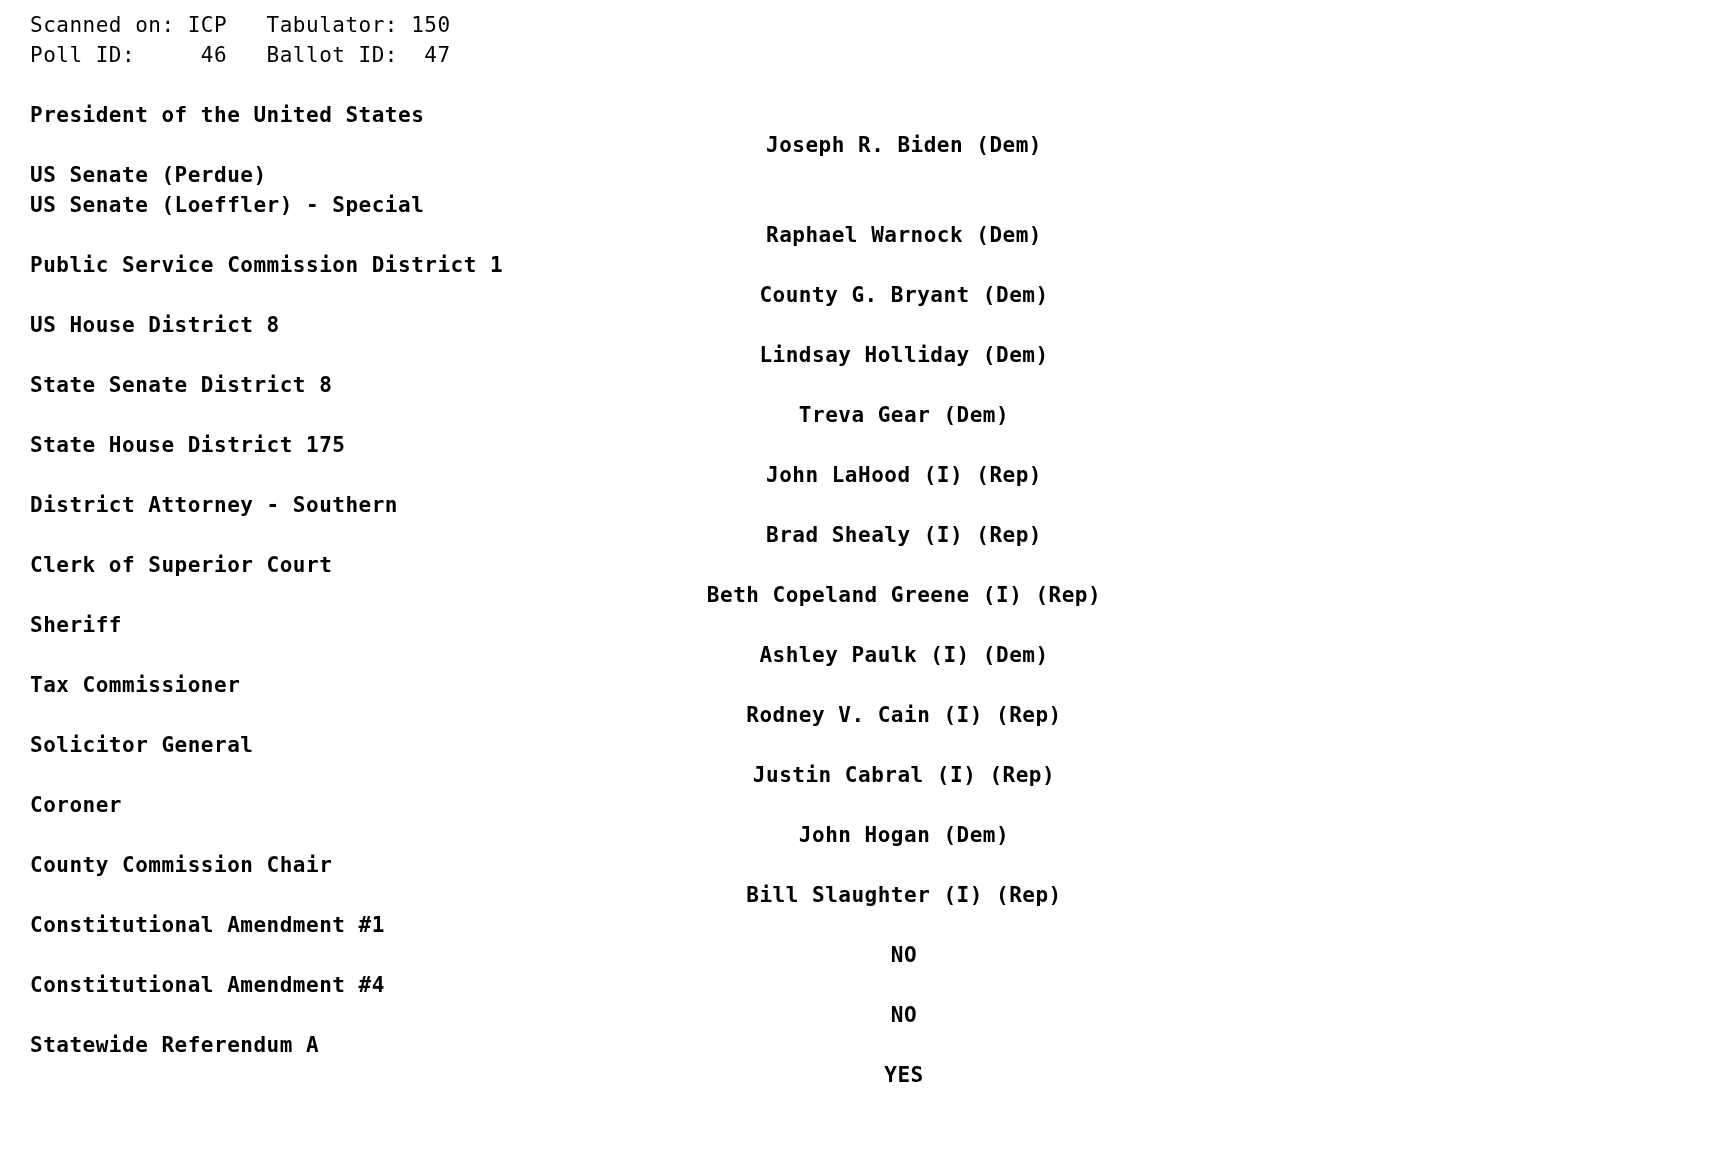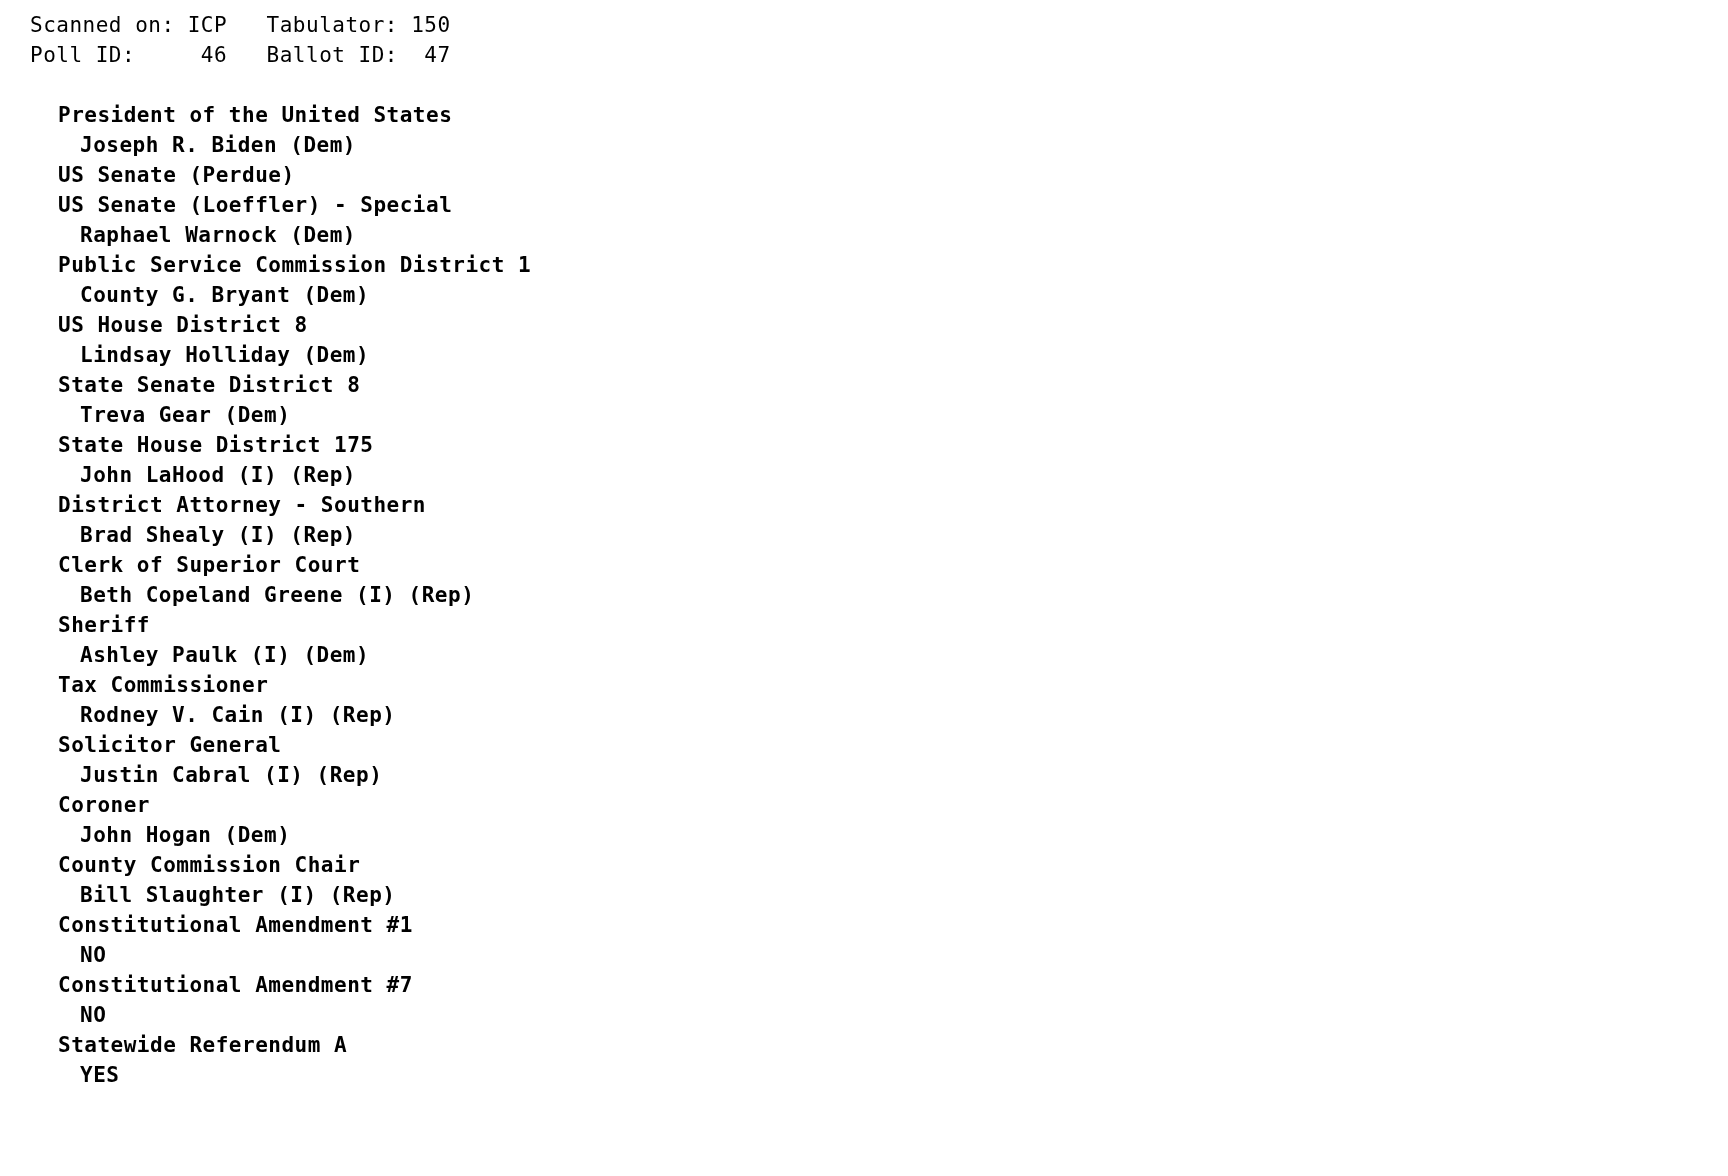--- a/index.html
+++ b/index.html
@@ -30,25 +30,25 @@
     line-height: 30px;
     letter-spacing: 0.5px;
     white-space: pre;
     font-weight: 400;
   }
   .spacer {
     height: 30px;
   }
   .contest {
     font-weight: 700;
-    margin-left: 28px;
   }
   .choice {
     font-weight: 700;
     padding-left: 50px;
+    text-align: center;
   }
   .contest-block {
     margin: 0;
   }
 </style>
 </head>
 <body>
 
 <div class="page">
 
@@ -113,21 +113,21 @@
       </div>
       <div class="contest-block">
         <div class="line contest">County Commission Chair</div>
         <div class="line choice">Bill Slaughter (I) (Rep)</div>
       </div>
       <div class="contest-block">
         <div class="line contest">Constitutional Amendment #1</div>
         <div class="line choice">NO</div>
       </div>
       <div class="contest-block">
-        <div class="line contest">Constitutional Amendment #7</div>
+        <div class="line contest">Constitutional Amendment #4</div>
         <div class="line choice">NO</div>
       </div>
       <div class="contest-block">
         <div class="line contest">Statewide Referendum A</div>
         <div class="line choice">YES</div>
       </div>
     </div>
 
 </div>
 

